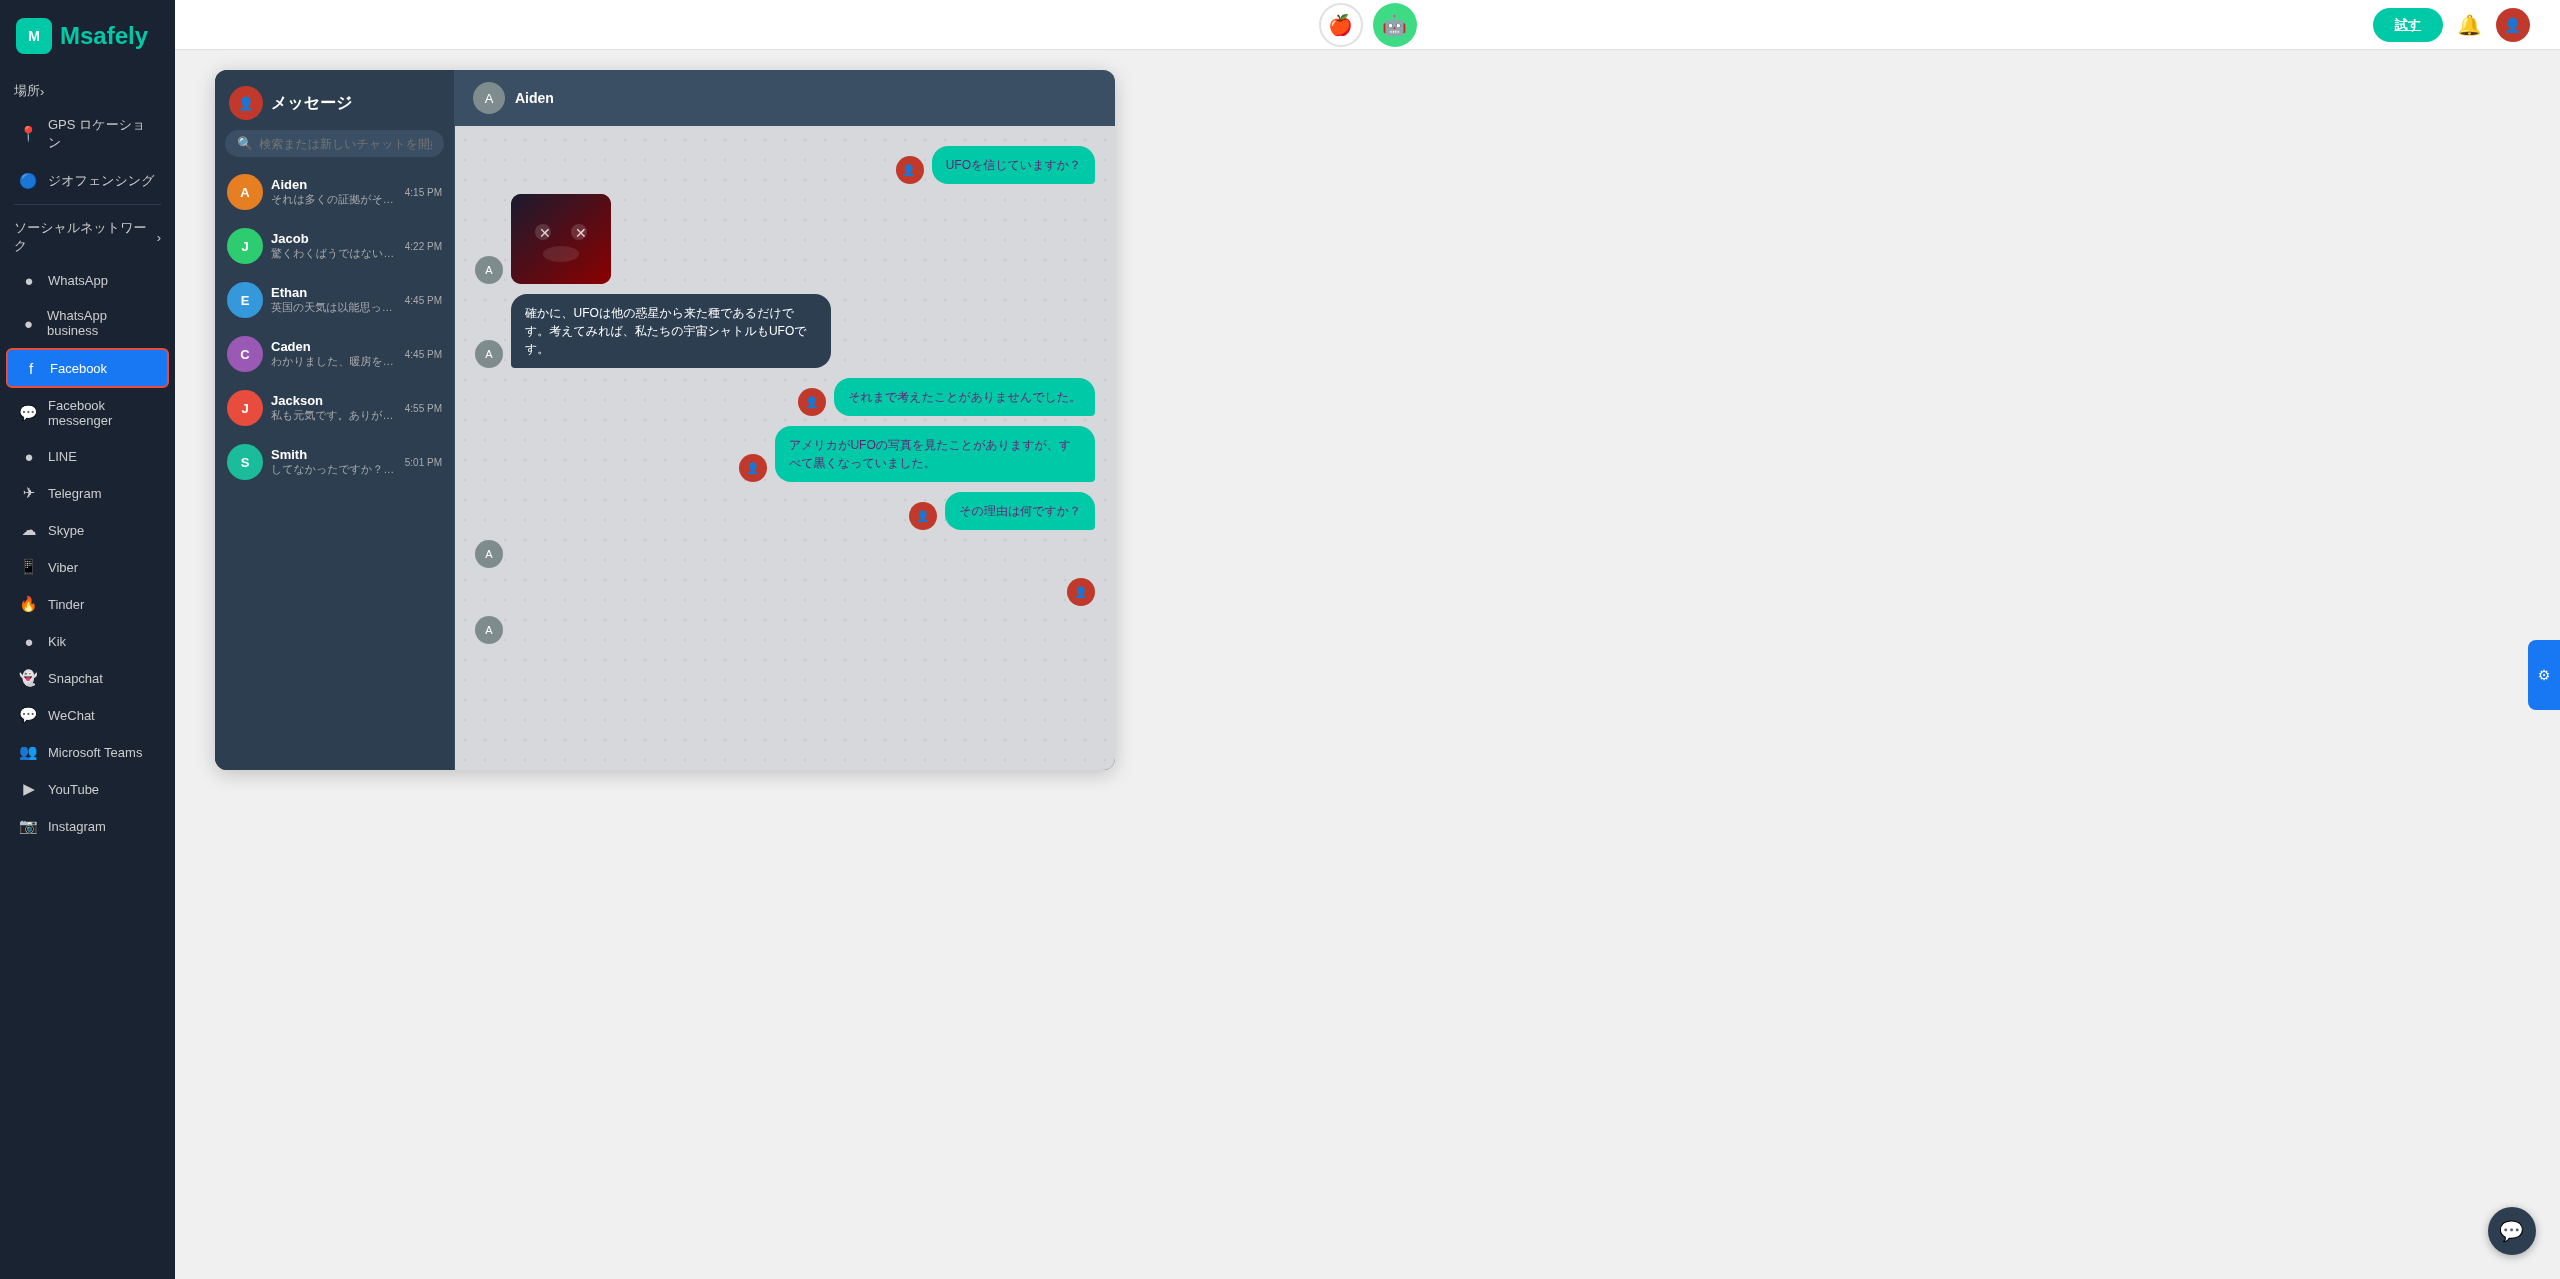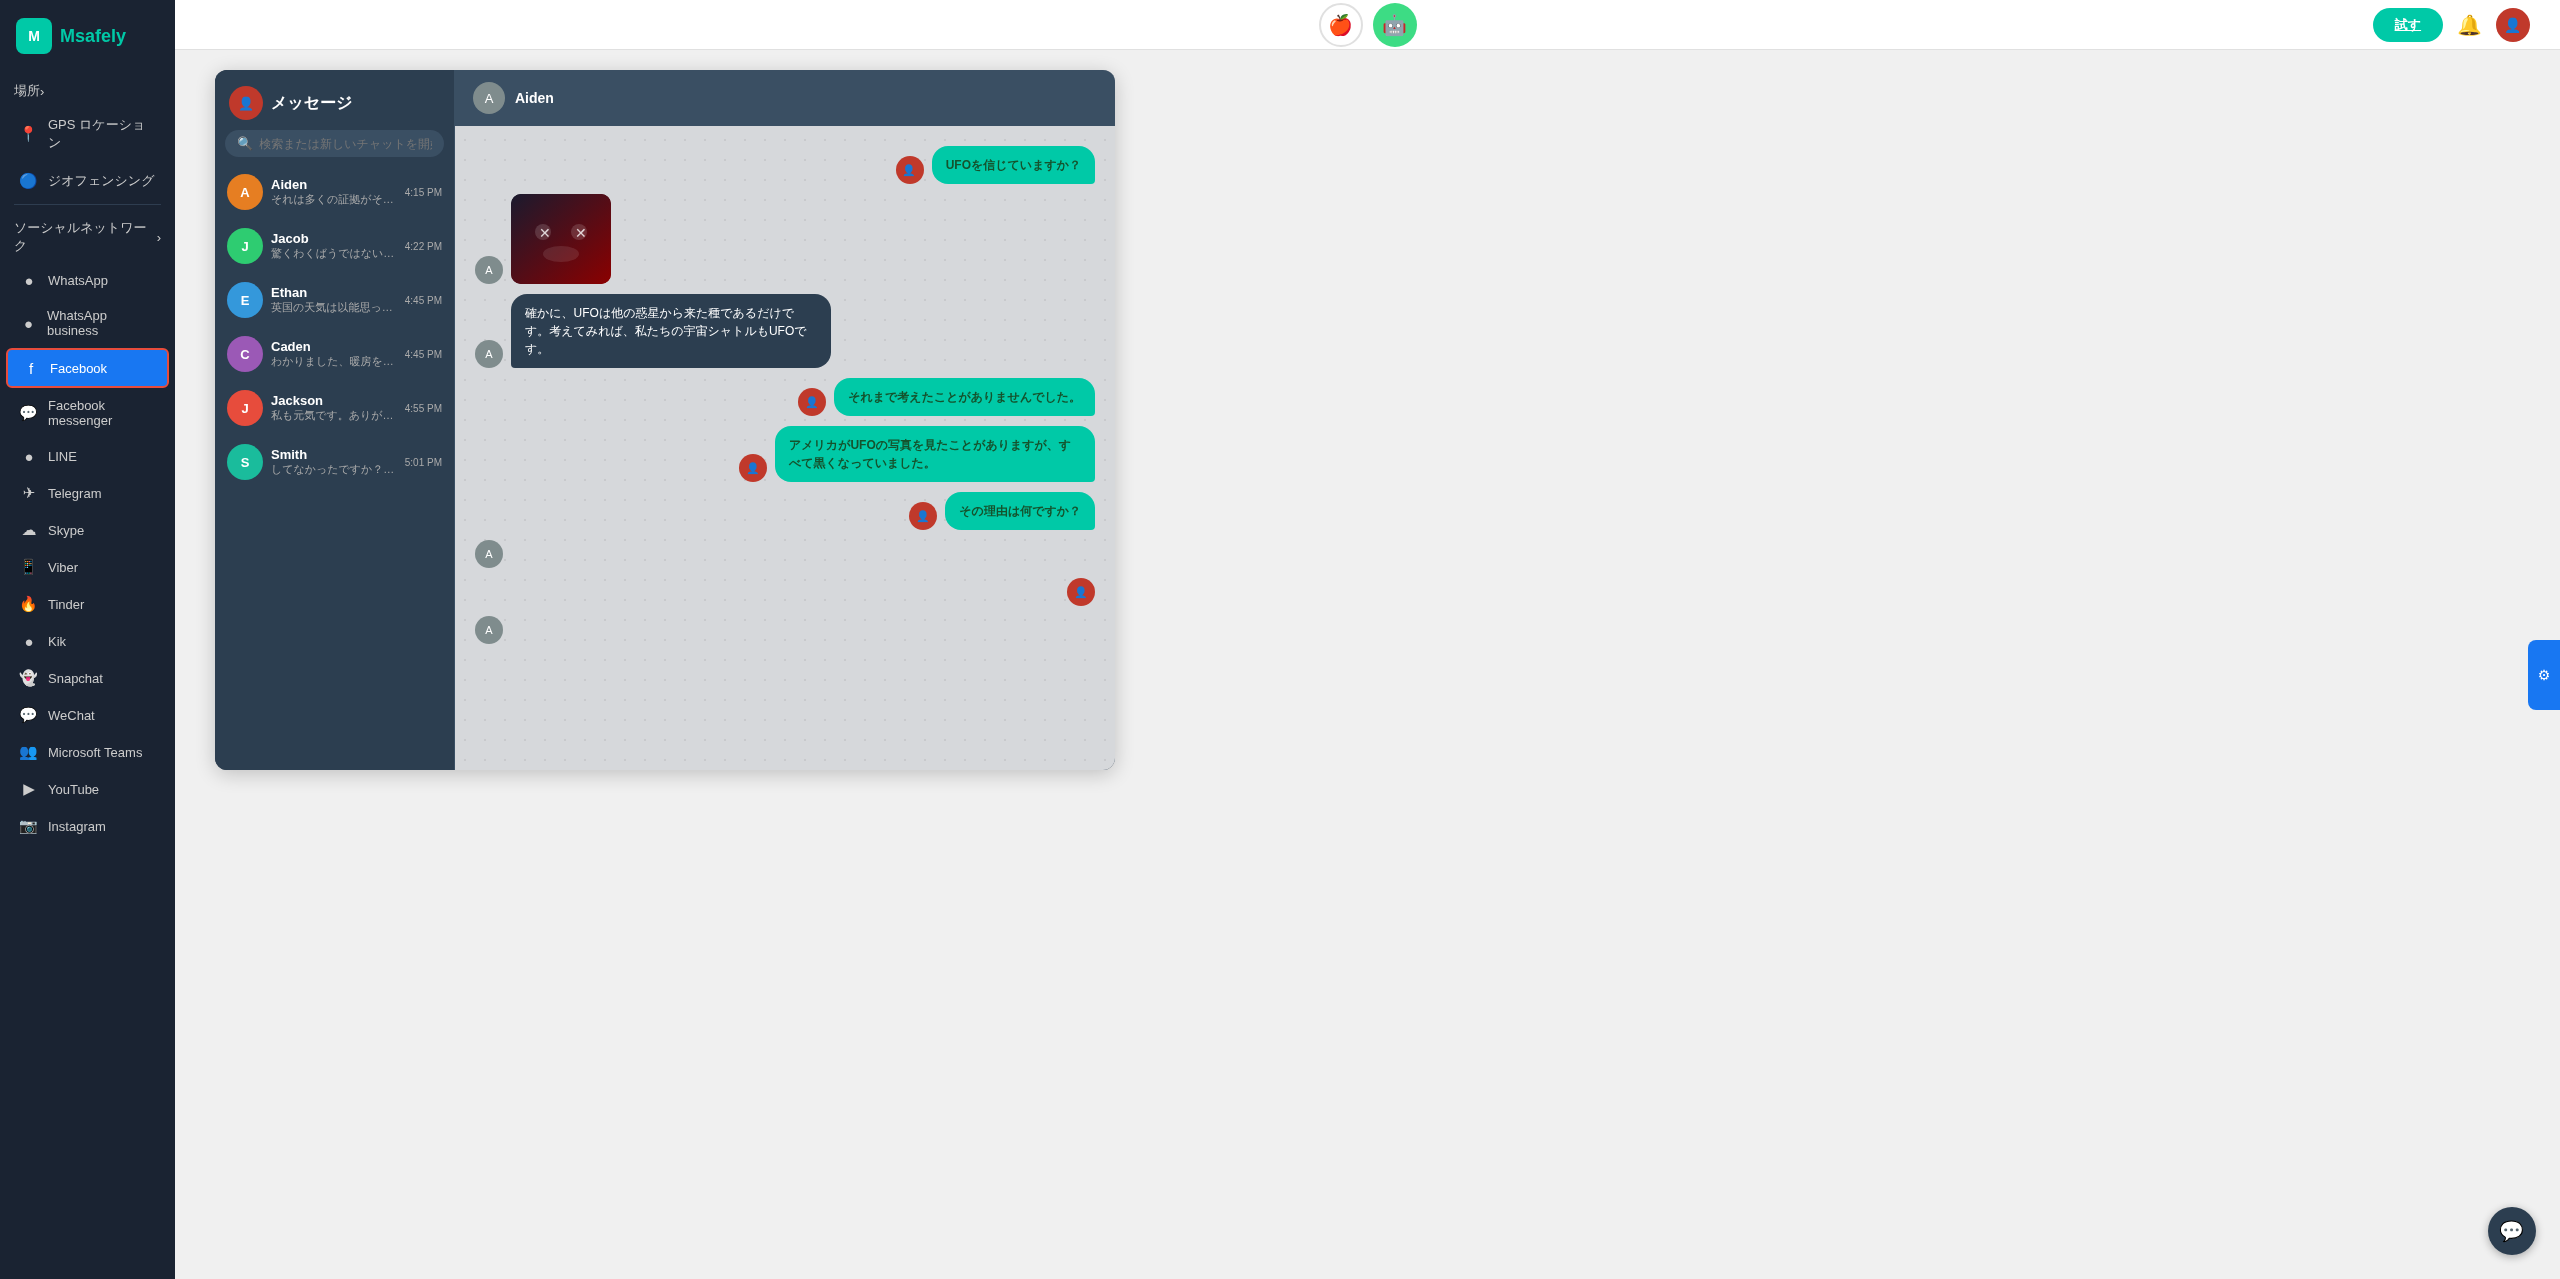--- a/index.html
+++ b/index.html
@@ -22,21 +22,21 @@
       align-items: center;
       gap: 8px;
     }
     .logo-icon {
       width: 36px; height: 36px;
       background: #00c9a7;
       border-radius: 8px;
       display: flex; align-items: center; justify-content: center;
       font-weight: bold; color: white; font-size: 14px;
     }
-    .logo-text { color: #00c9a7; font-size: 18px; font-weight: 700; text-align: center; }
+    .logo-text { color: #00c9a7; font-size: 24px; font-weight: 700; text-align: center; }
 
     .sidebar-section-header {
       display: flex; align-items: center; 
       padding: 10px 14px 6px;
       font-size: 12px; color: #aaa; cursor: pointer;
     }
     .sidebar-section-header span { font-size: 13px; color: #ccc; }
 
     .sidebar-divider { border: none; border-top: 1px solid #2e3d50; margin: 4px 14px; }
 
@@ -225,23 +225,22 @@
 
     .msg-bubble {
       max-width: 320px;
       padding: 10px 14px;
       border-radius: 16px;
       font-size: 12px;
       line-height: 1.5;
     }
     .msg-bubble.sent {
       background: #00c9a7;
-      color: #14532d;
+      color: #701a75;
       border-bottom-right-radius: 4px;
-      font-weight: bold;
     }
     .msg-bubble.received {
       background: #2c3e50;
       color: #fff;
       border-bottom-left-radius: 4px;
     }
 
     .msg-image {
       width: 100px; height: 90px;
       background: linear-gradient(135deg, #1a1a2e, #8B0000);

